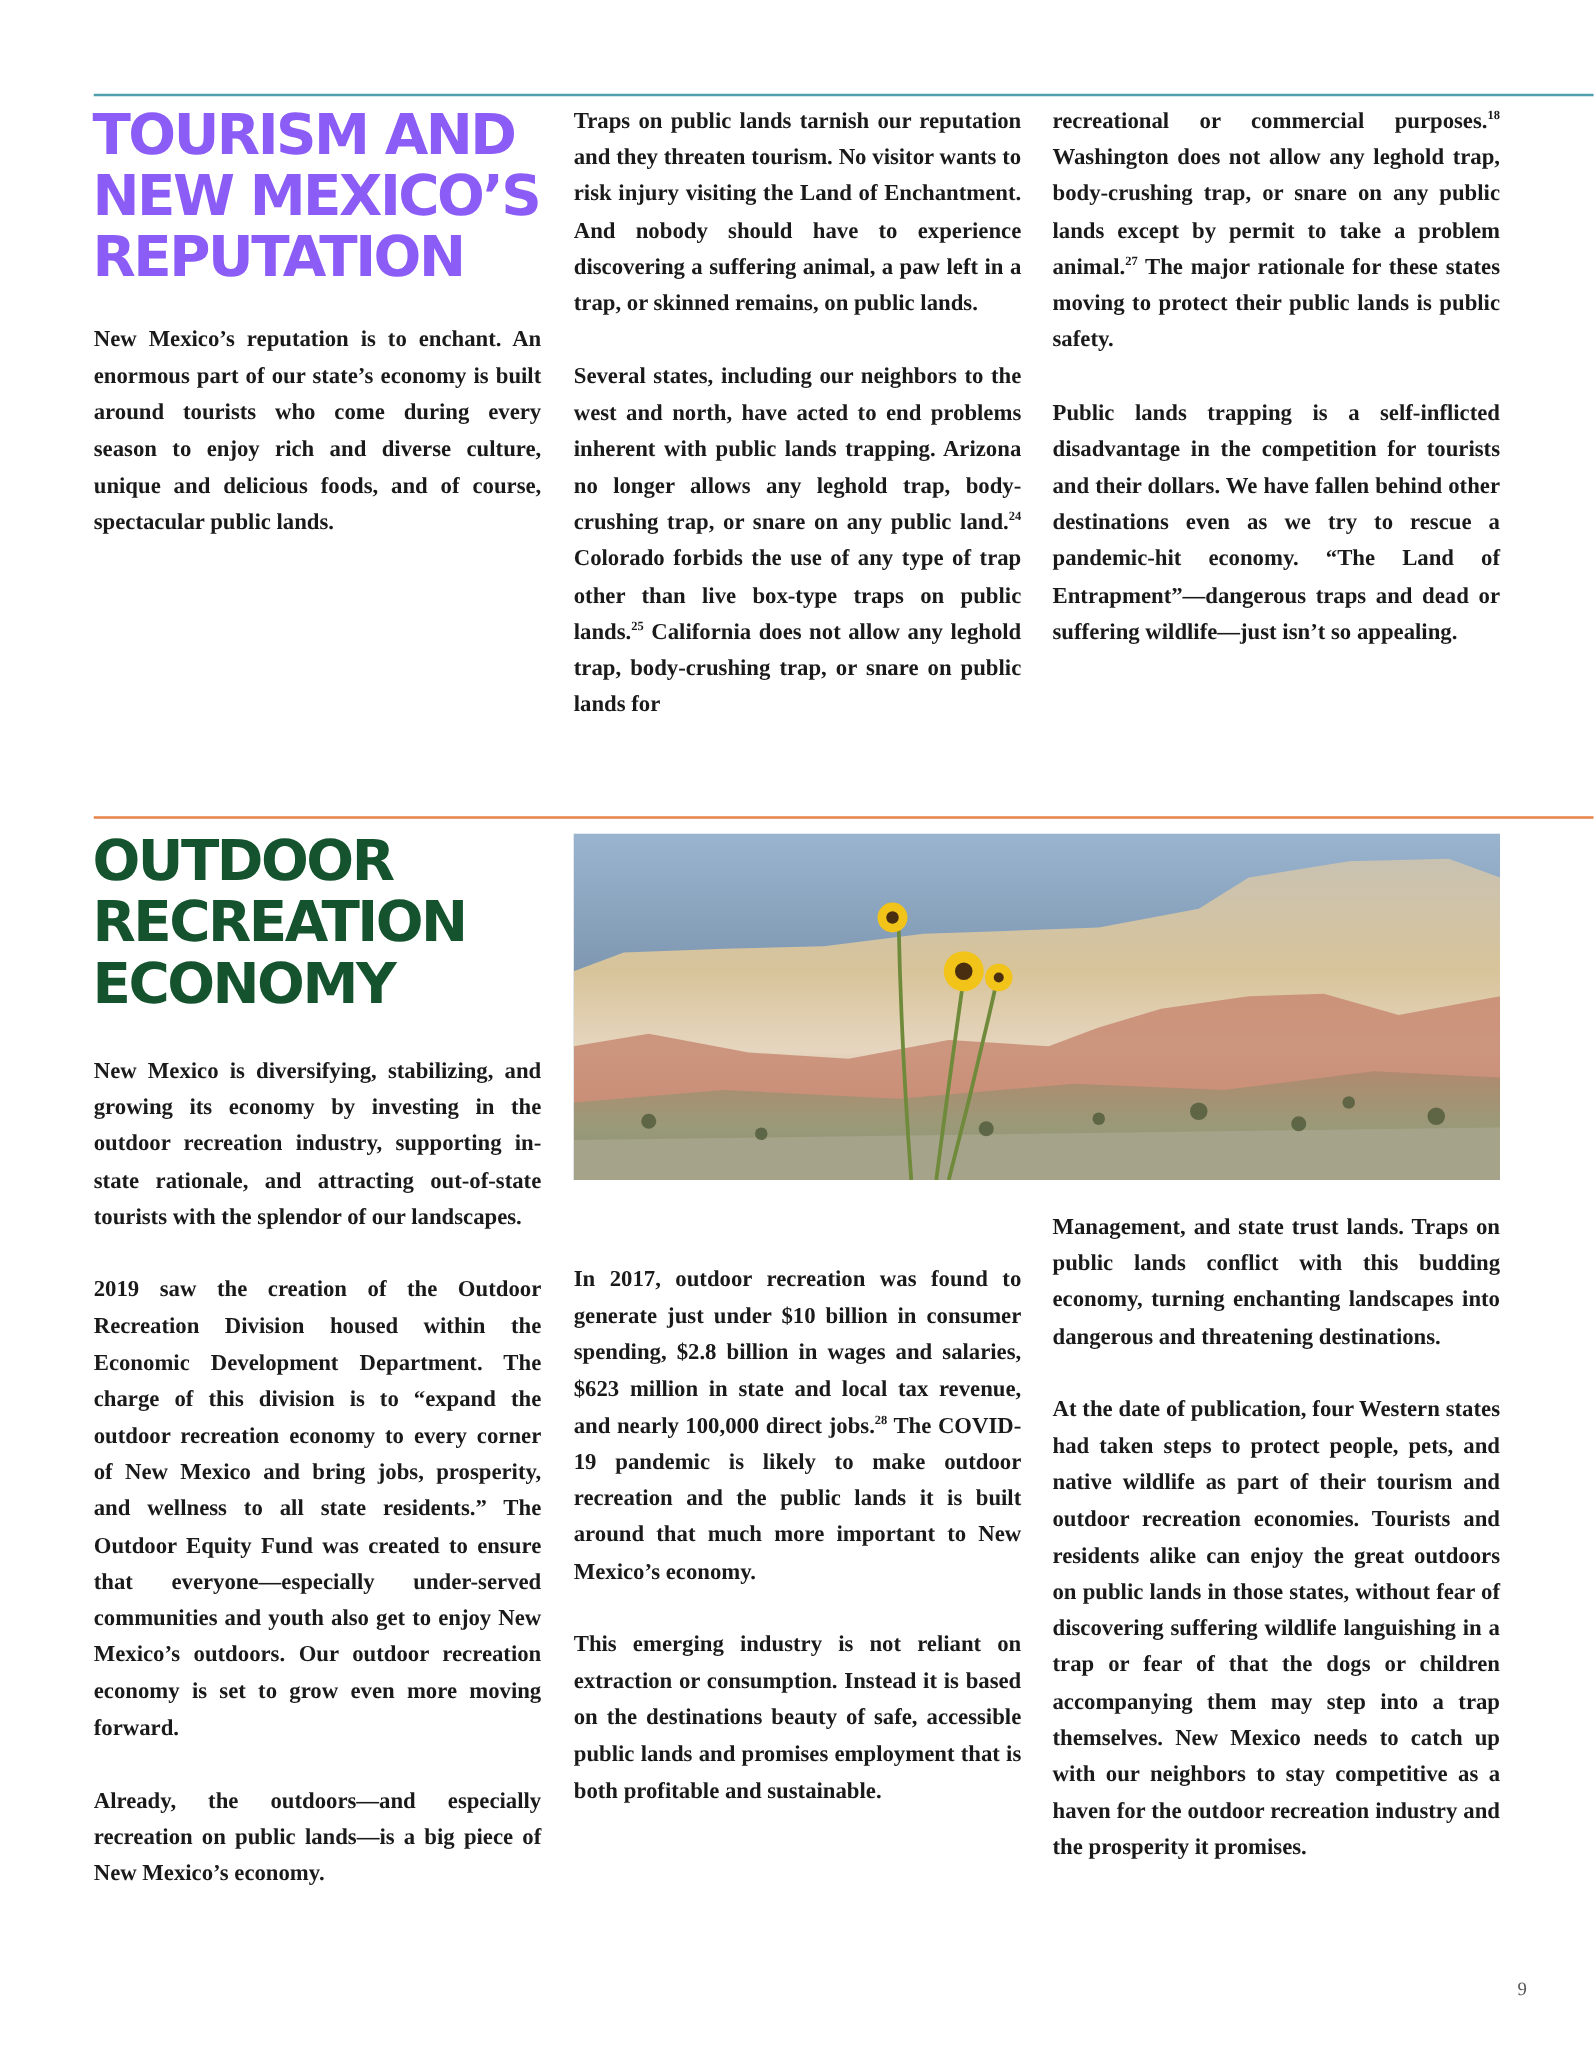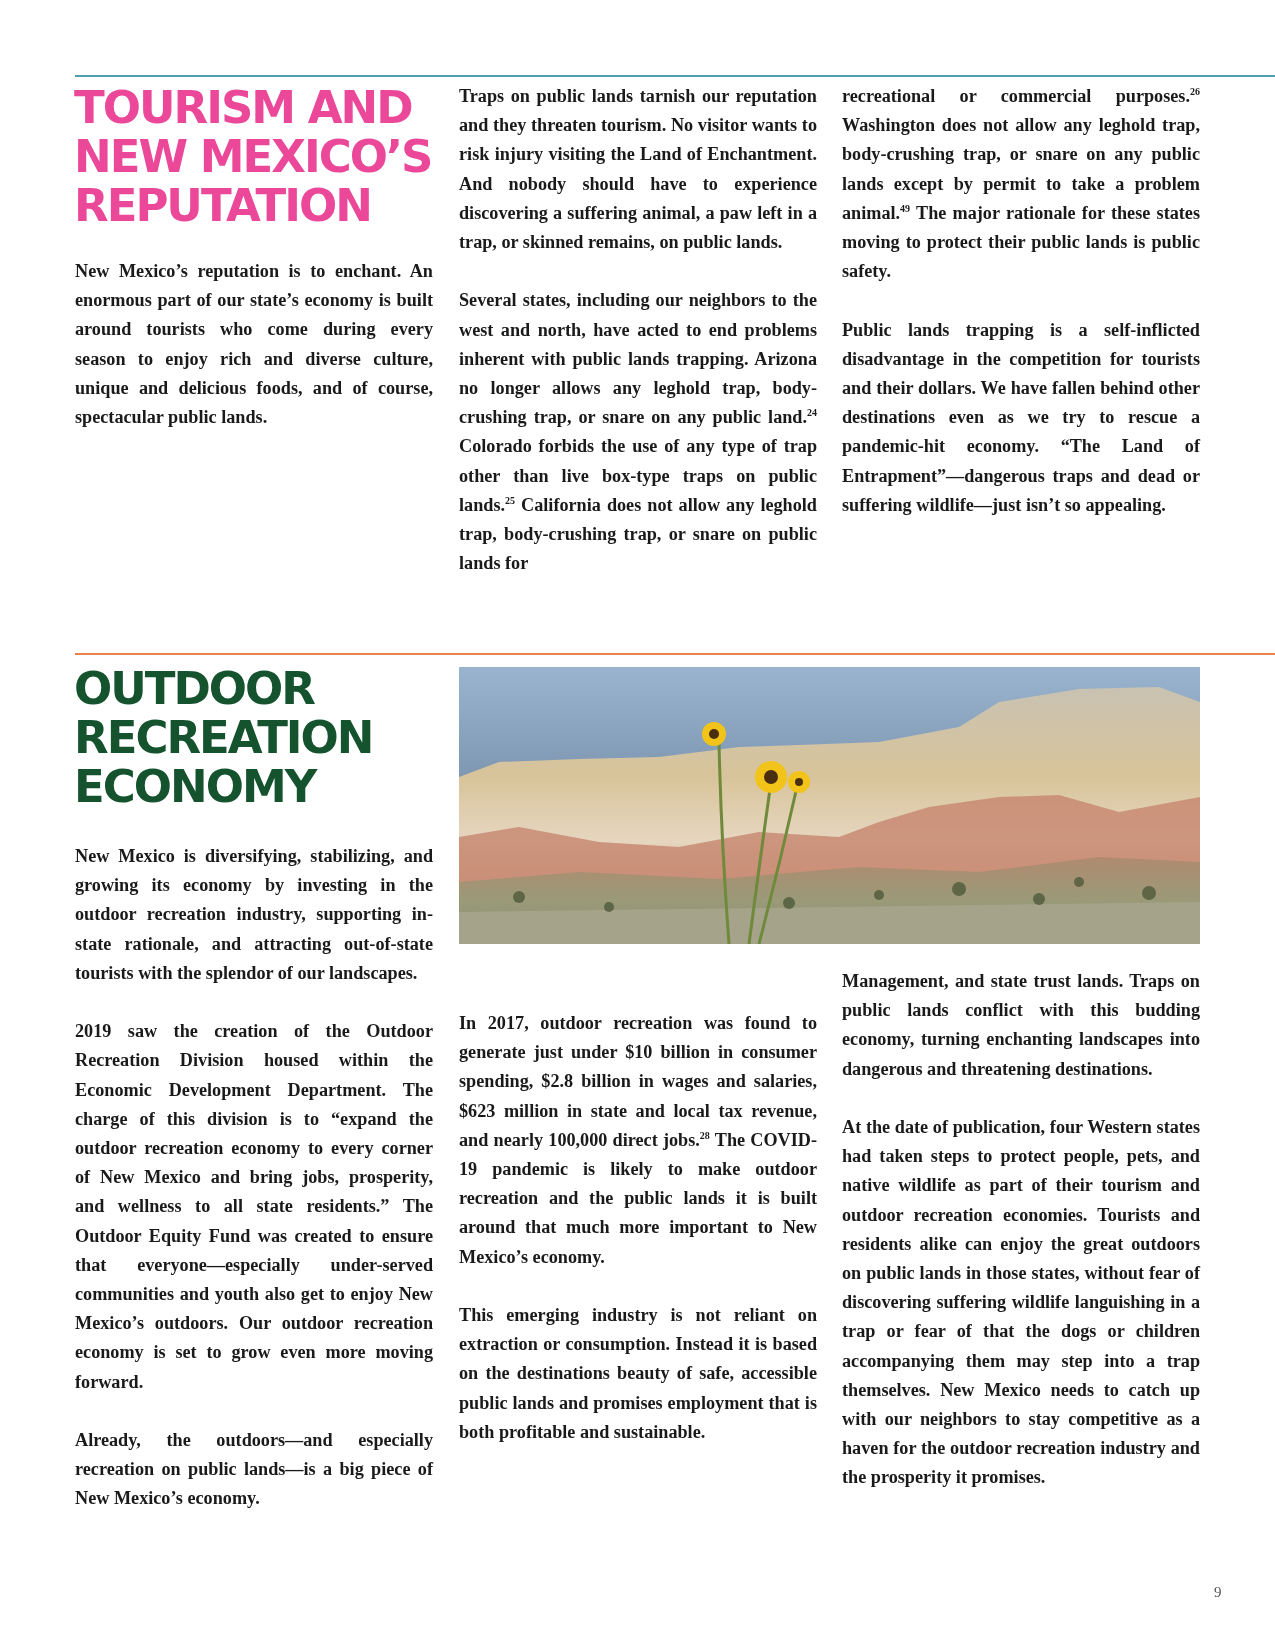--- a/index.html
+++ b/index.html
@@ -6,21 +6,21 @@
   body { width: 1275px; height: 1650px; position: relative; overflow: hidden;
          font-family: "DejaVu Serif", "Liberation Serif", serif; color: #1a1a1a; }
   .rule { position: absolute; left: 75px; right: 0; height: 2px; }
   .rule.teal { top: 75px; background: #4f9fae; }
   .rule.orange { top: 653px; background: #e8844a; height: 2px; }
   .heading { position: absolute; left: 74px; width: 380px;
              font-family: "DejaVu Sans", "Liberation Sans", sans-serif;
              font-weight: bold; font-size: 45px; line-height: 49px;
              letter-spacing: -2px; margin: 0; text-transform: uppercase; }
   .heading span { display: block; }
-  .heading.blue { top: 83px; color: #ec4899; }
+  .heading.blue { top: 83px; color: #8b5cf6; }
   .heading.orange { top: 664px; color: #14532d; }
   .col { position: absolute; width: 358px; font-size: 18.2px; line-height: 29.2px;
          text-align: justify; font-family: "Liberation Serif", "DejaVu Serif", serif; }
   .col p { margin: 0 0 29.2px 0; font-weight: bold; }
   .col p:last-child { margin-bottom: 0; }
   sup { font-size: 10px; line-height: 0; vertical-align: 7px; }
   .photo { position: absolute; left: 459px; top: 667px; width: 741px; height: 277px;
            overflow: hidden; background: #8fa7bd; }
   .photo svg { display: block; }
   .page-num { position: absolute; left: 1214px; top: 1584px; font-size: 15px; color: #555;
@@ -40,21 +40,21 @@
 <div class="col" style="left:75px; top:257px;">
   <p>New Mexico’s reputation is to enchant. An enormous part of our state’s economy is built around tourists who come during every season to enjoy rich and diverse culture, unique and delicious foods, and of course, spectacular public lands.</p>
 </div>
 
 <div class="col" style="left:459px; top:82px;">
   <p>Traps on public lands tarnish our reputation and they threaten tourism. No visitor wants to risk injury visiting the Land of Enchantment. And nobody should have to experience discovering a suffering animal, a paw left in a trap, or skinned remains, on public lands.</p>
   <p><span>Several states, including our neighbors to the west and north, have acted to end problems inherent with public lands trapping. Arizona no longer allows any leghold trap, body-crushing trap, or snare on any public land.</span><sup>24</sup><span> Colorado forbids the use of any type of trap other than live box-type traps on public lands.</span><sup>25</sup><span> California does not allow any leghold trap, body-crushing trap, or snare on public lands for</span></p>
 </div>
 
 <div class="col" style="left:842px; top:82px;">
-  <p><span>recreational or commercial purposes.</span><sup>26</sup><span> Washington does not allow any leghold trap, body-crushing trap, or snare on any public lands except by permit to take a problem animal.</span><sup>49</sup><span> The major rationale for these states moving to protect their public lands is public safety.</span></p>
+  <p><span>recreational or commercial purposes.</span><sup>18</sup><span> Washington does not allow any leghold trap, body-crushing trap, or snare on any public lands except by permit to take a problem animal.</span><sup>27</sup><span> The major rationale for these states moving to protect their public lands is public safety.</span></p>
   <p>Public lands trapping is a self-inflicted disadvantage in the competition for tourists and their dollars. We have fallen behind other destinations even as we try to rescue a pandemic-hit economy. “The Land of Entrapment”—dangerous traps and dead or suffering wildlife—just isn’t so appealing.</p>
 </div>
 
 <div class="rule orange"></div>
 
 <h1 class="heading orange">
   <span>OUTDOOR</span>
   <span>RECREATION</span>
   <span>ECONOMY</span>
 </h1>

